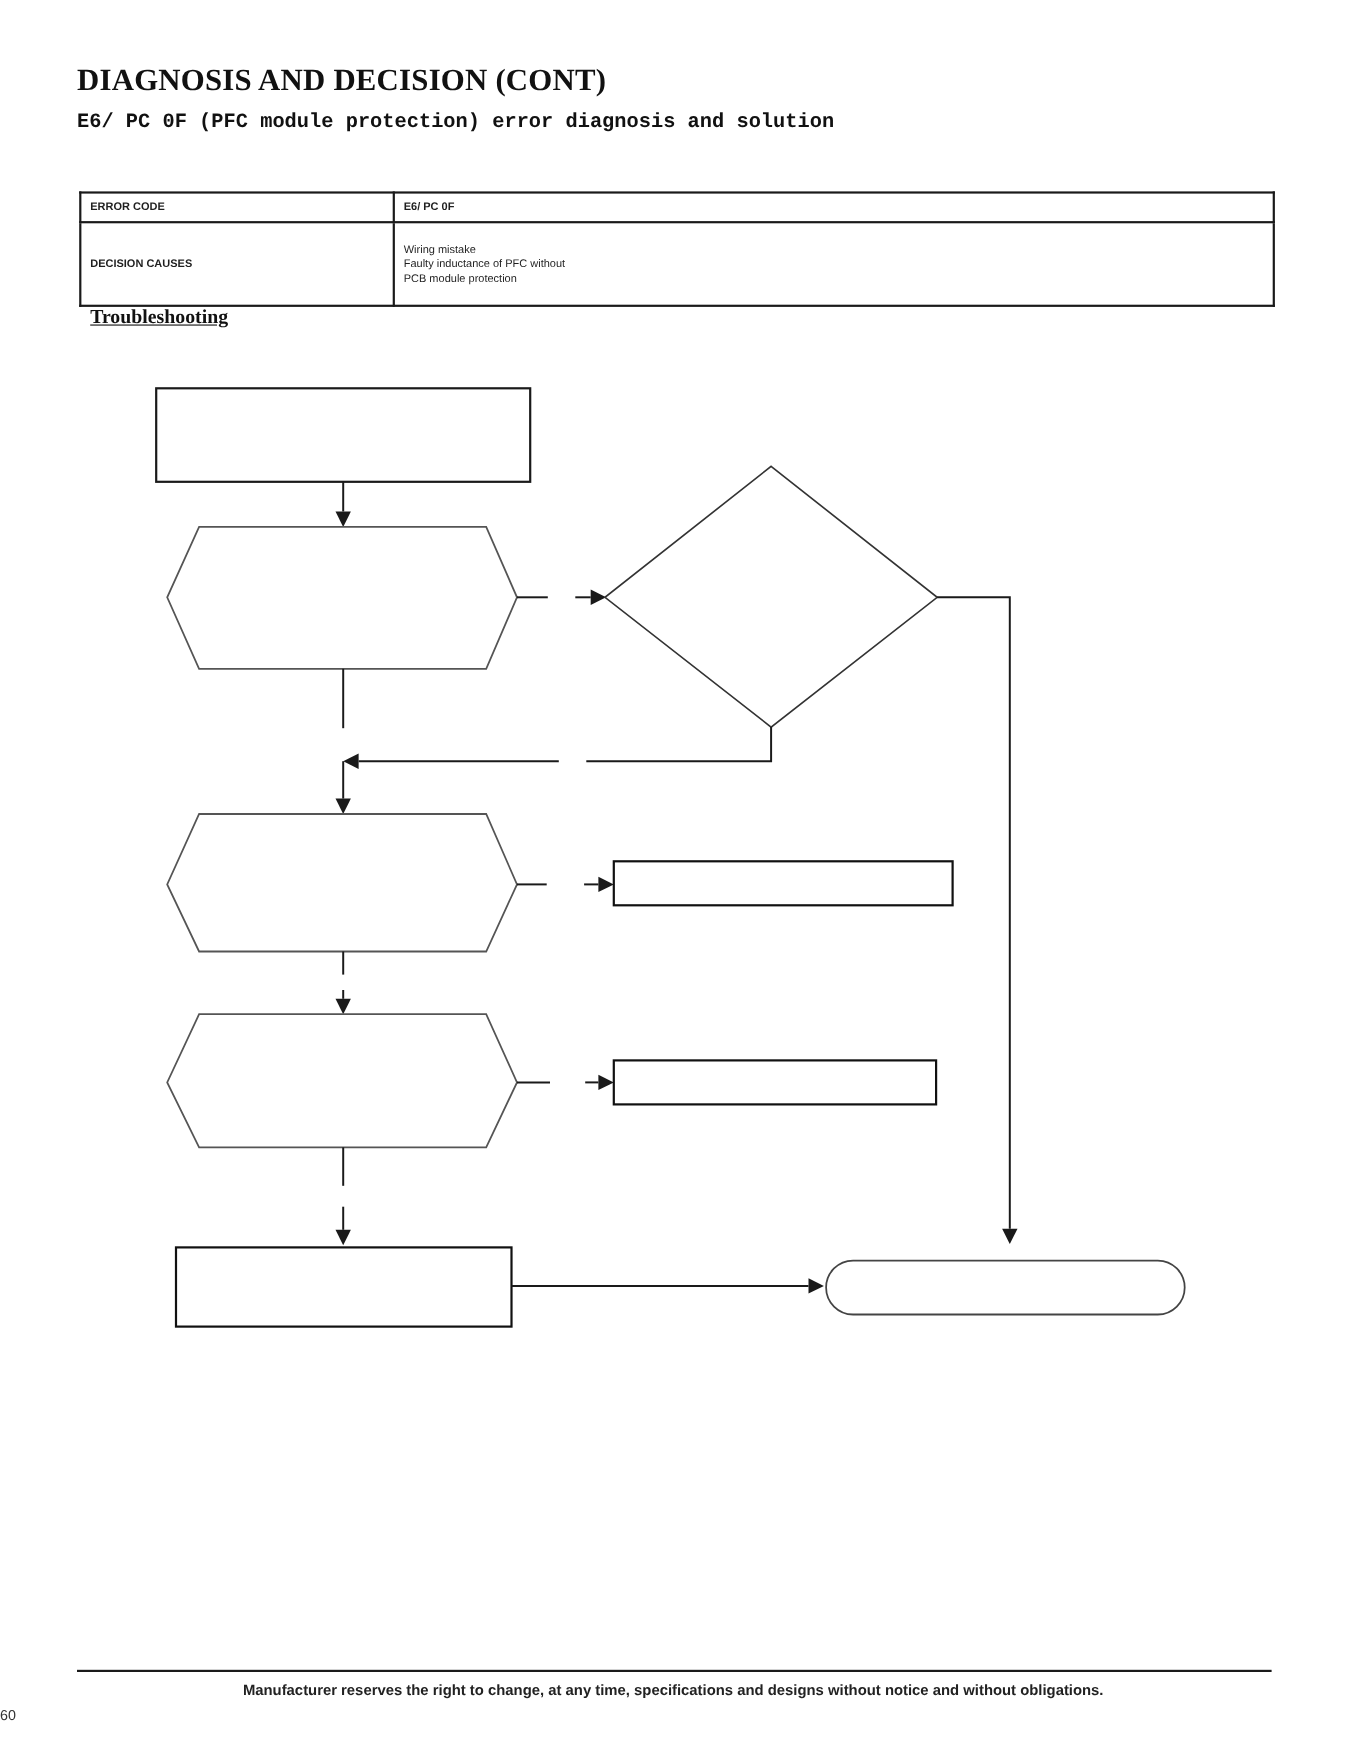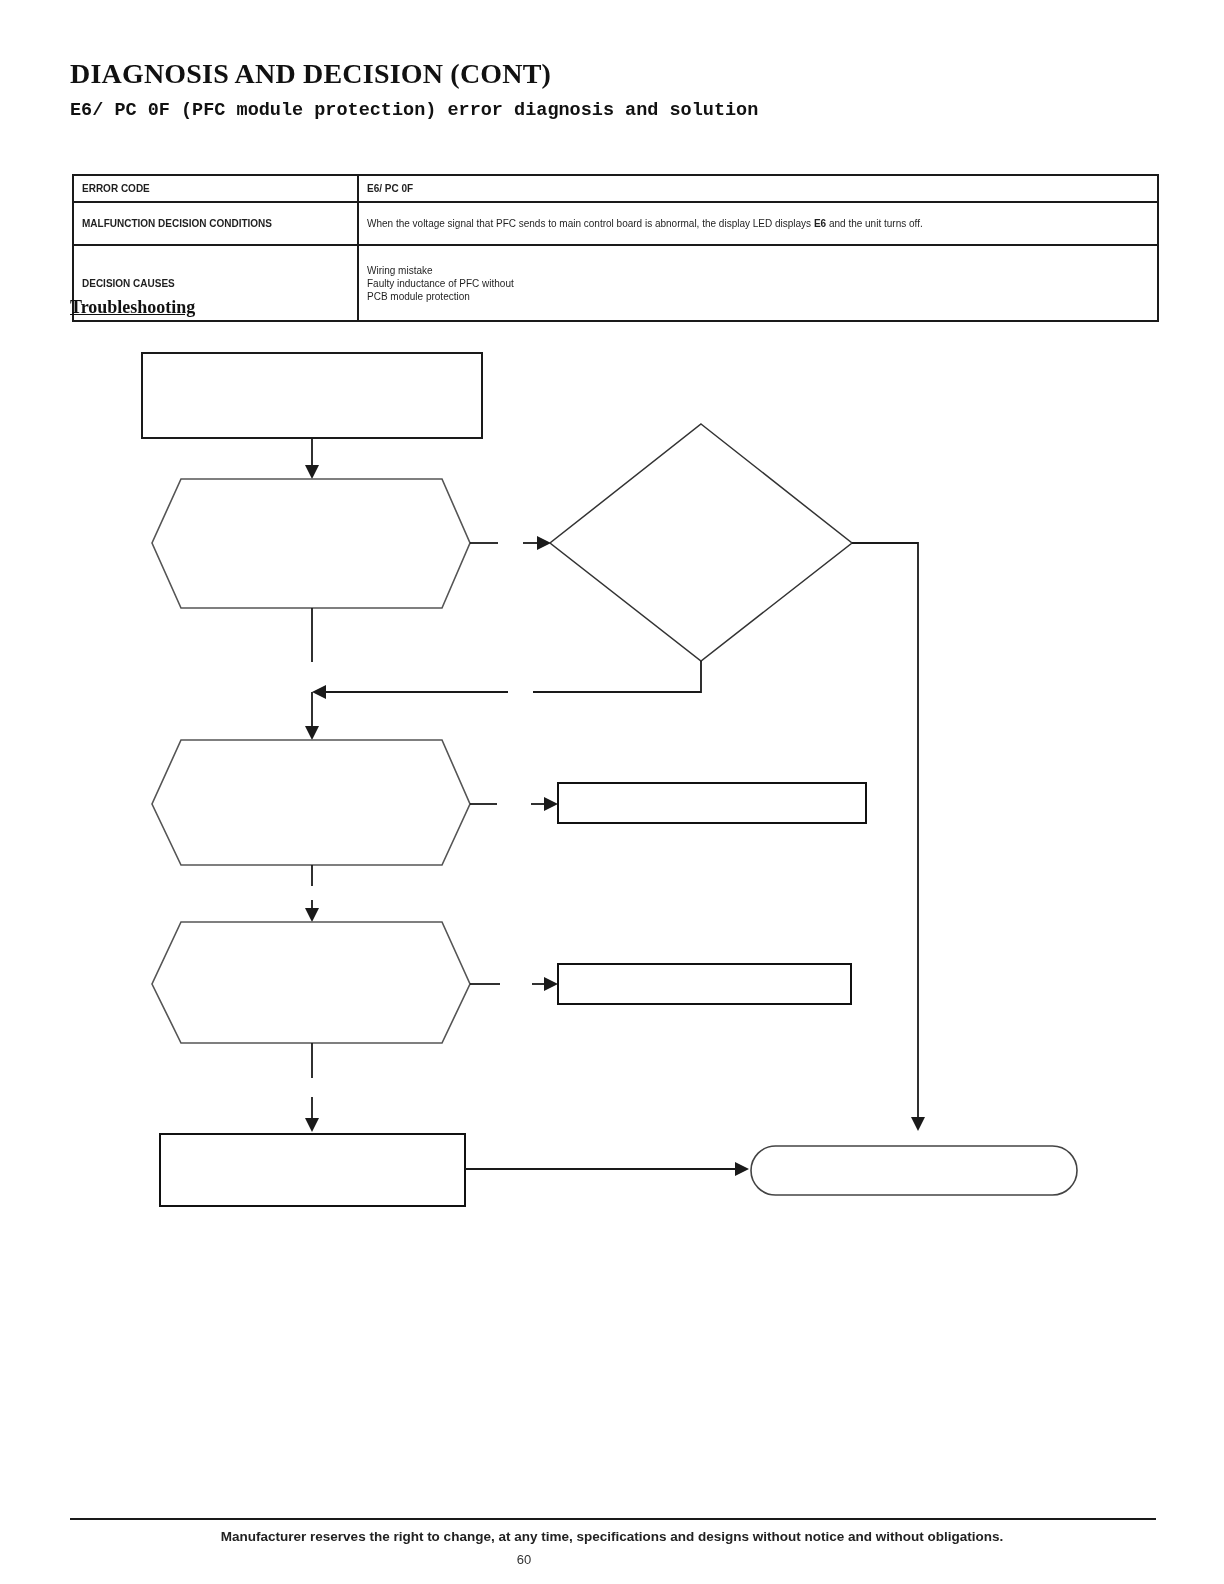--- a/index.html
+++ b/index.html
@@ -46,69 +46,63 @@
   }
   table.err col.c1 { width: 285px; }
   table.err col.c2 { width: 800px; }
   table.err .lbl { font-weight: bold; }
   tr.r1 td { height: 21px; }
   tr.r2 td { height: 37px; }
   tr.r3 td { height: 70px; }
   .bold { font-weight: bold; }
 
   .section-heading {
-    left: 70px; top: 278px;
+    left: 82px; top: 278px;
     font-family: "Liberation Serif", serif;
     font-weight: bold;
     font-size: 18px;
     text-decoration: underline;
     color: #111;
-    margin-top: 19px;
   }
 
   svg.flow { position: absolute; left: 0; top: 0; }
 
   .footer-rule {
     left: 70px; top: 1518px;
     width: 1086px; height: 2px;
     background: #1a1a1a;
   }
   .footer-note {
     left: 0; top: 1529px; width: 1224px;
     text-align: center;
     font-weight: bold;
     font-size: 13.5px;
     color: #222;
   }
   .page-number {
     left: 0; top: 1552px; width: 1048px;
-    text-align: center;
     font-size: 13px;
     color: #333;
   }
 </style>
 </head>
 <body>
 
 <div class="abs h1">DIAGNOSIS AND DECISION (CONT)</div>
 <div class="abs h2">E6/ PC 0F (PFC module protection) error diagnosis and solution</div>
 
 <table class="err">
   <colgroup>
       <col class="c1">
       <col class="c2">
     </colgroup>
   <tbody>
       <tr class="r1">
     <td class="lbl">ERROR CODE</td>
     <td class="bold">E6/ PC 0F</td>
-  </tr>
-  <tr class="r2">
-    <td class="lbl">MALFUNCTION DECISION CONDITIONS</td>
-    <td><span>When the voltage signal that PFC sends to main control board is abnormal, the display LED displays </span><span class="bold">E6</span><span> and the unit turns off.</span></td>
   </tr>
   <tr class="r3">
     <td class="lbl">DECISION CAUSES</td>
     <td>
       <div>Wiring mistake</div>
       <div>Faulty inductance of PFC without</div>
       <div>PCB module protection</div>
     </td>
   </tr>
 </tbody>

